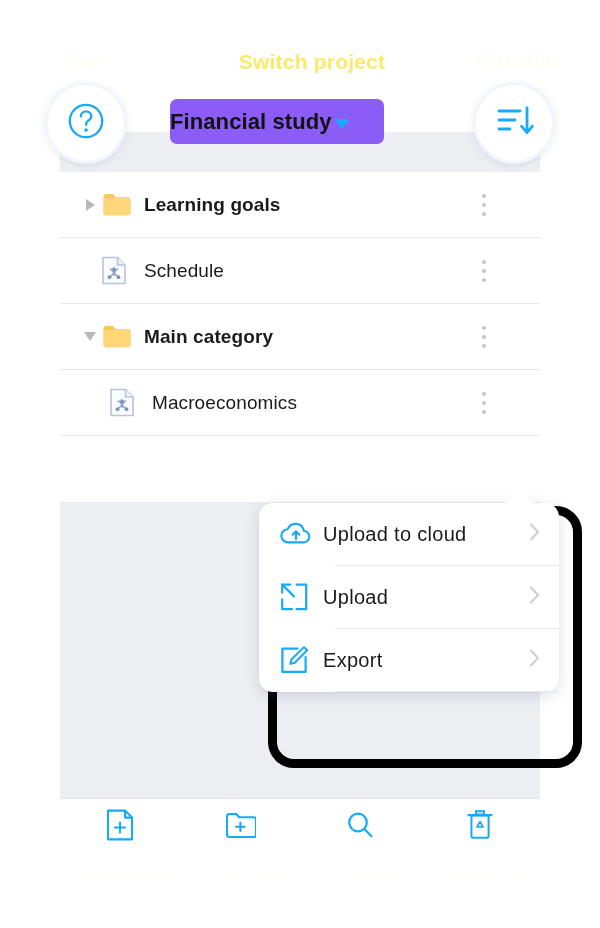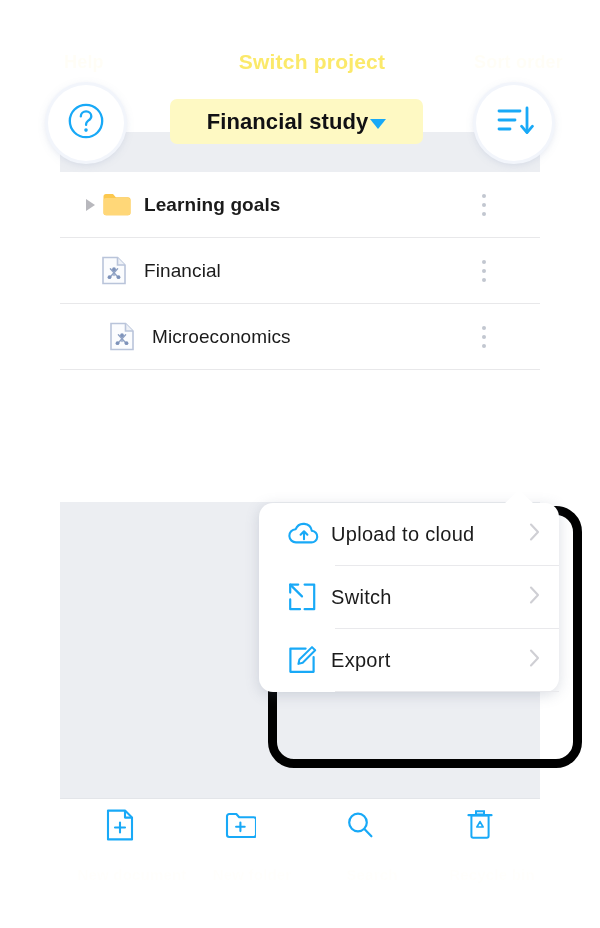--- a/index.html
+++ b/index.html
@@ -190,27 +190,26 @@
     position: absolute;
     left: 0;
     top: 0;
     width: 600px;
     height: 132px;
   }
   #project-pill {
     position: absolute;
     left: 170px;
     top: 99px;
-    width: 253px;
+    width: 214px;
     height: 45px;
-    background: #fef9c3;
+    background: #8b5cf6;
     border-radius: 7px;
     display: flex;
     align-items: center;
-    justify-content: center;
     box-sizing: border-box;
   }
   #project-name {
     font-size: 22px;
     font-weight: bold;
     color: #111114;
     letter-spacing: 0.1px;
   }
   #project-caret {
     width: 0;
@@ -266,21 +265,21 @@
     height: 0;
     border-left: 15px solid transparent;
     border-right: 15px solid transparent;
     border-bottom: 14px solid #ffffff;
   }
   .menu-item {
     position: relative;
     height: 62px;
     display: flex;
     align-items: center;
-    padding-left: 28px;
+    padding-left: 20px;
     box-sizing: border-box;
   }
   .menu-divider {
     height: 1px;
     background: #e9e9ec;
     margin-left: 76px;
   }
   .menu-icon {
     width: 44px;
     min-width: 44px;
@@ -338,47 +337,64 @@
               <path d="M8.4 12.8l7.2 8"></path>
               <path d="M15.6 12.8l-7.2 8"></path>
           </g>
           <g fill="#7e93ba">
             <circle cx="12" cy="13.2" r="1.9"></circle>
               <circle cx="7.5" cy="21.2" r="1.9"></circle>
               <circle cx="16.5" cy="21.2" r="1.9"></circle>
           </g>
         </svg>
       </div>
-      <div class="row-label">Financial</div>
+      <div class="row-label">Schedule</div>
       <div class="row-more">
           <i></i>
           <i></i>
           <i></i>
         </div>
     </div>
 
+    <div class="row row-indent-0">
+      <div class="disclosure">
+        <span class="tri tri-down"></span>
+      </div>
+      <div class="row-icon">
+        <svg width="30" height="25" viewBox="0 0 30 25">
+          <path d="M1.5 4.5a2.5 2.5 0 0 1 2.5-2.5h7l2.8 3.2H26a2.5 2.5 0 0 1 2.5 2.5v13A2.5 2.5 0 0 1 26 23.2H4a2.5 2.5 0 0 1-2.5-2.5z" fill="#fcc84e"></path>
+          <path d="M1.5 8.4a2.5 2.5 0 0 1 2.5-2.5h22a2.5 2.5 0 0 1 2.5 2.5v12.3a2.5 2.5 0 0 1-2.5 2.5H4a2.5 2.5 0 0 1-2.5-2.5z" fill="#ffd778"></path>
+        </svg>
+      </div>
+      <div class="row-label bold">Main category</div>
+      <div class="row-more">
+          <i></i>
+          <i></i>
+          <i></i>
+        </div>
+    </div>
 
     <div class="row row-indent-1">
       <div class="row-icon">
         <svg width="24" height="29" viewBox="0 0 24 29">
           <path d="M1 1.5h14.5L23 9v18.5H1z" fill="#fbfcfe" stroke="#b9c4da" stroke-width="1.6"></path>
           <path d="M15.5 1.5V9H23" fill="#eef1f7" stroke="#b9c4da" stroke-width="1.6"></path>
           <g stroke="#8fa2c4" stroke-width="1.4" stroke-linecap="round">
             <path d="M12 14.5v5"></path>
               <path d="M8.4 12.8l7.2 8"></path>
               <path d="M15.6 12.8l-7.2 8"></path>
           </g>
           <g fill="#7e93ba">
             <circle cx="12" cy="13.2" r="1.9"></circle>
               <circle cx="7.5" cy="21.2" r="1.9"></circle>
               <circle cx="16.5" cy="21.2" r="1.9"></circle>
           </g>
         </svg>
       </div>
-      <div class="row-label">Microeconomics</div>
+      <div class="row-label">Macroeconomics</div>
       <div class="row-more">
           <i></i>
           <i></i>
           <i></i>
         </div>
     </div>
 
 
   </div>
 
@@ -478,21 +494,21 @@
 
   <div class="menu-item">
     <span class="menu-icon">
       <svg width="30" height="30" viewBox="0 0 30 30">
         <path d="M11.2 2.6H3.2v8" fill="none" stroke="#18a9f7" stroke-width="2.2" stroke-linecap="round" stroke-linejoin="round"></path>
         <path d="M3.2 2.6L15 14.4" stroke="#18a9f7" stroke-width="2.2" stroke-linecap="round"></path>
         <path d="M3.2 17.4v9.8h9.8" fill="none" stroke="#18a9f7" stroke-width="2.2" stroke-linecap="round" stroke-linejoin="round"></path>
         <path d="M17.6 2.6h9.6v24.6H17.6" fill="none" stroke="#18a9f7" stroke-width="2.2" stroke-linecap="round" stroke-linejoin="round"></path>
       </svg>
     </span>
-    <span class="menu-label">Switch</span>
+    <span class="menu-label">Upload</span>
     <span class="menu-chevron">
       <svg width="20" height="26" viewBox="0 0 20 26">
         <path d="M6 5.5L13 13l-7 7.5" fill="none" stroke="#cfcfd4" stroke-width="2.1" stroke-linecap="round" stroke-linejoin="round"></path>
       </svg>
     </span>
   </div>
   <div class="menu-divider"></div>
 
   <div class="menu-item">
     <span class="menu-icon">

